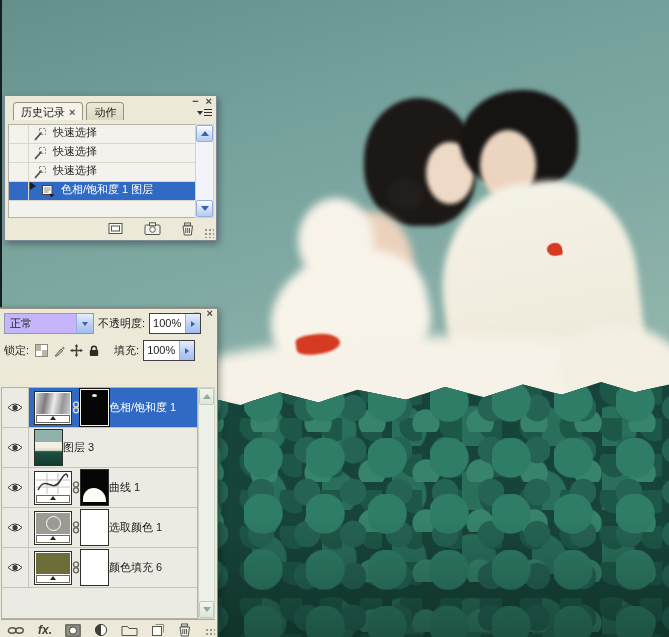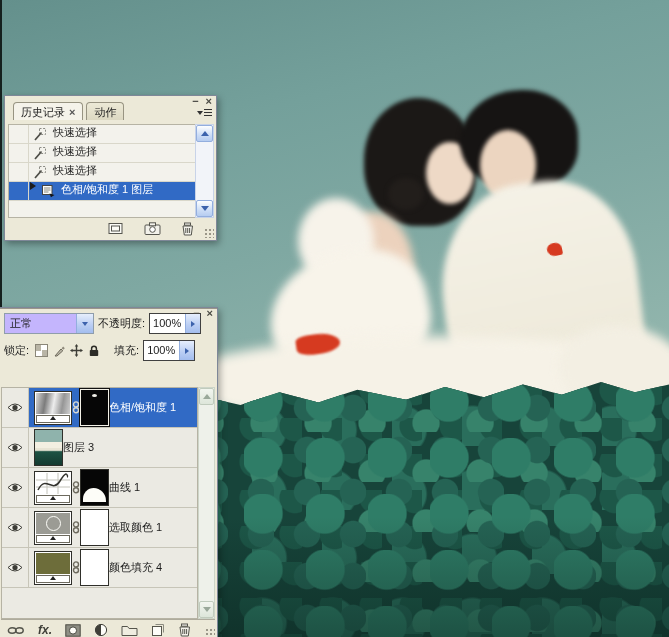--- a/index.html
+++ b/index.html
@@ -420,21 +420,21 @@
             <div class="adj-art art-colorfill"></div>
               <div class="adj-strip"></div>
           </div>
           <span>
             <svg width="8" height="13" viewBox="0 0 8 13">
                 <circle cx="4" cy="3.4" r="2.5" fill="none" stroke="#6d6a5e" stroke-width="1.4"></circle>
                 <circle cx="4" cy="9.2" r="2.5" fill="none" stroke="#6d6a5e" stroke-width="1.4"></circle>
               </svg>
           </span>
           <div class="mask-thumb"></div>
-          <span class="layer-name">颜色填充 4</span>
+          <span class="layer-name">颜色填充 6</span>
         </div>
       </div>
 
     </div>
 
     <div class="vscroll pale">
       <div class="sbtn up">
           <span class="arr-up"></span>
         </div>
       <div class="sbtn down">

